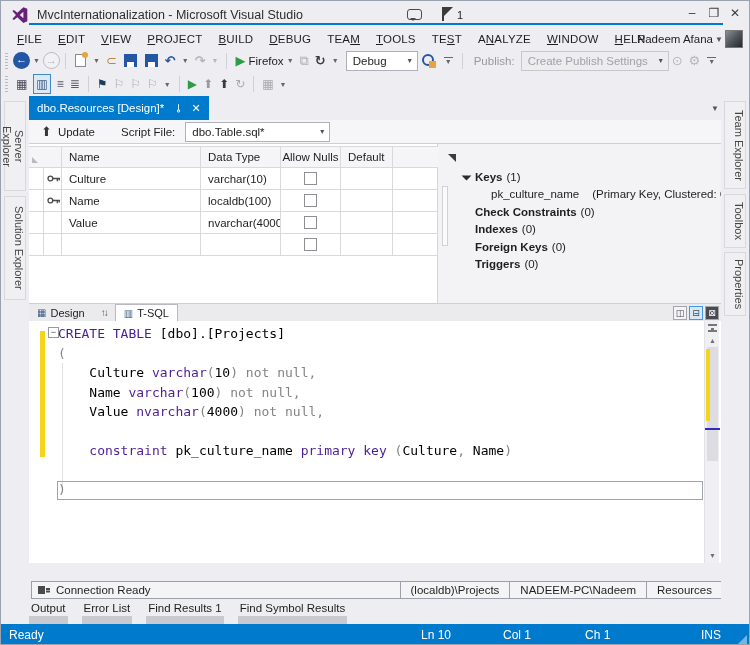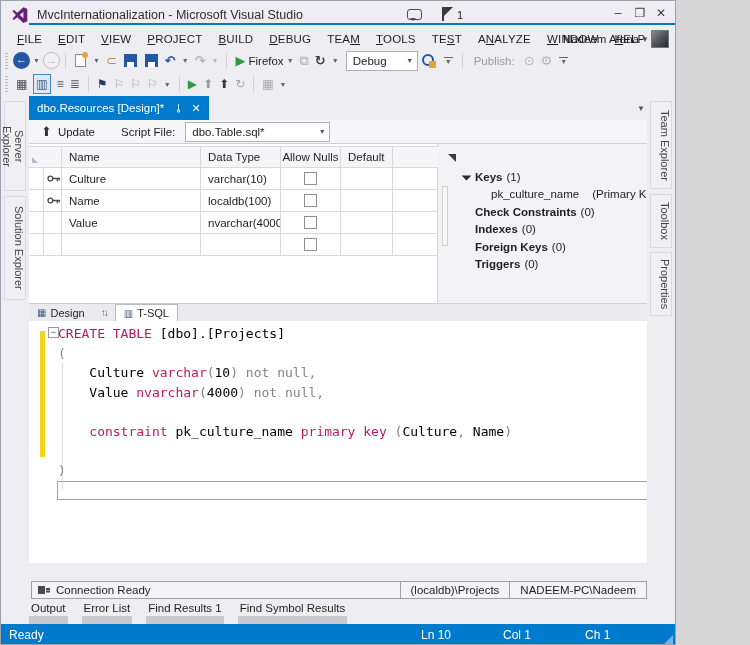--- a/index.html
+++ b/index.html
@@ -1,18 +1,18 @@
 <!DOCTYPE html>
 <html><head>
 <meta charset="utf-8">
 <style>
   * { margin:0; padding:0; box-sizing:border-box; }
   html,body { background:#d6d6d6; }
   #window{
-    position:relative; width:676px; height:645px; overflow:hidden;
+    position:relative; width:750px; height:645px; overflow:hidden;
     font-family:"Liberation Sans","DejaVu Sans",sans-serif; font-size:11.5px; color:#1e1e1e;
     background:#eeeef2; border:1px solid #9aa3ad;padding-left:19px;
   }
   .abs{position:absolute;}
   
   .titlebar{left:0;top:0;width:100%;height:28px;background:#eeeef2;}
   .vslogo{left:10px;top:5px;width:18px;height:18px;}
   .title-text{left:36px;top:7px;font-size:12.5px;color:#2d2d2d;}
   .feedback{left:406px;top:8px;width:15px;height:11px;border:1.5px solid #4a4a4a;border-radius:3px;}
   .feedback:after{content:"";position:absolute;left:2px;bottom:-5px;border:3px solid transparent;border-top-color:#4a4a4a;}
@@ -111,21 +111,21 @@
   .pane-btn.active{border-color:#3d9be9;background:#d7e9f7;}
   .pane-btn.dark{background:#4a4a52;color:#fff;}
   .pane-btns{position:absolute;right:4px;top:2px;display:flex;}
   
   .code-panel{left:28px;top:320px;width:694px;height:242px;background:#fff;}
   .change-bar{position:absolute;left:11px;top:10px;width:5px;height:126px;background:#f5d51c;}
   .fold-box{position:absolute;left:19px;top:6px;width:11px;height:11px;border:1px solid #9a9a9a;background:#fff;font-size:9px;line-height:9px;text-align:center;color:#444;}
   .bracket-guide{position:absolute;left:33px;top:42px;width:1px;height:126px;background:#e0e0e0;}
   .code-lines{position:absolute;left:29px;top:3px;right:20px;}
   .code-line{height:19.5px;line-height:19.5px;white-space:pre;font-family:"DejaVu Sans Mono","Liberation Mono",monospace;font-size:13px;}
-  .tk-k{color:#be185d;} .tk-t{color:#000;} .tk-g{color:#848484;}
+  .tk-k{color:#4c1d95;} .tk-t{color:#000;} .tk-g{color:#848484;}
   .caret-line-box{position:absolute;left:28px;top:160px;width:646px;height:19px;border:1px solid #9fa4ab;}
   .vscroll{position:absolute;right:4px;top:0;width:15px;height:242px;background:#f0f0f3;border-left:1px solid #e2e2e6;}
   .vs-grip{position:absolute;left:3px;top:3px;width:9px;height:8px;border-top:2px solid #777;border-bottom:2px solid #777;}
   .vs-grip:after{content:"";position:absolute;left:3px;top:2px;width:3px;height:2px;background:#777;}
   .vs-up{position:absolute;left:0;top:16px;width:15px;text-align:center;font-size:7px;color:#70707a;}
   .vs-thumb{position:absolute;left:2px;top:26px;width:11px;height:114px;background:#dcdce2;}
   .vs-change{position:absolute;left:1px;top:28px;width:4px;height:72px;background:#f5d51c;}
   .vs-caret{position:absolute;left:0;top:107px;width:15px;height:2px;background:#2d2dbb;}
   .vs-down{position:absolute;left:0;bottom:4px;width:15px;text-align:center;font-size:7px;color:#70707a;}
   
@@ -218,20 +218,24 @@
       <span class="cv">Debug</span>
         <span class="cc">▼</span>
     </span>
     <span class="i-find"></span>
     <span class="overflow">
         <span class="bar"></span>
         <span class="ar">▼</span>
       </span>
     <span class="tbsep"></span>
     <span class="publish-label">Publish:</span>
+    <span class="combo dis" style="width:148px">
+      <span class="cv">Create Publish Settings</span>
+        <span class="cc">▼</span>
+    </span>
     <span class="tbicon" style="color:#b5b5bc">⊙</span>
     <span class="tbicon" style="color:#b5b5bc">⚙</span>
     <span class="overflow">
         <span class="bar"></span>
         <span class="ar">▼</span>
       </span>
   </div>
 
   <div class="abs toolbar tb2" id="toolbar-row2">
     <span class="grip"></span>
@@ -394,20 +398,21 @@
   </div>
 
   <div class="abs code-panel">
     <div class="change-bar"></div>
     <div class="fold-box">−</div>
     <div class="bracket-guide"></div>
     <div class="code-lines" id="code-lines">
         <div class="code-line"><span class="tk-k">CREATE TABLE</span><span class="tk-t"> [dbo].[Projects]</span></div>
         <div class="code-line"><span class="tk-g">(</span></div>
         <div class="code-line"><span class="tk-t">    Culture </span><span class="tk-k">varchar</span><span class="tk-g">(</span><span class="tk-t">10</span><span class="tk-g">) not null,</span></div>
+        <div class="code-line"><span class="tk-t">    Name </span><span class="tk-k">varchar</span><span class="tk-g">(</span><span class="tk-t">100</span><span class="tk-g">) not null,</span></div>
         <div class="code-line"><span class="tk-t">    Value </span><span class="tk-k">nvarchar</span><span class="tk-g">(</span><span class="tk-t">4000</span><span class="tk-g">) not null,</span></div>
         <div class="code-line"></div>
         <div class="code-line"><span class="tk-t">    </span><span class="tk-k">constraint</span><span class="tk-t"> pk_culture_name </span><span class="tk-k">primary key</span><span class="tk-g"> (</span><span class="tk-t">Culture</span><span class="tk-g">, </span><span class="tk-t">Name</span><span class="tk-g">)</span></div>
         <div class="code-line"></div>
         <div class="code-line"><span class="tk-g">)</span></div>
         <div class="code-line"></div>
       </div>
     <div class="caret-line-box"></div>
     <div class="vscroll">
       <div class="vs-grip"></div>

